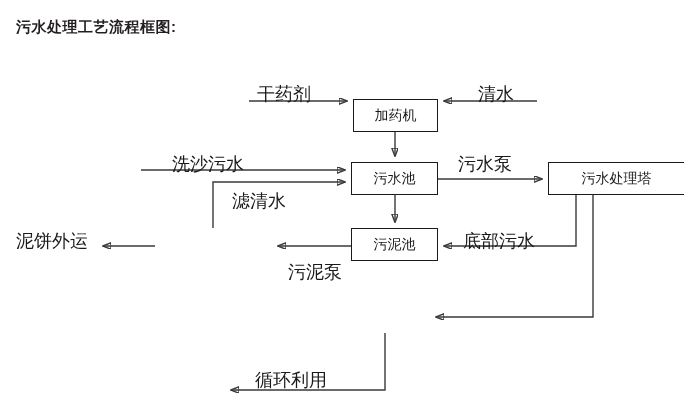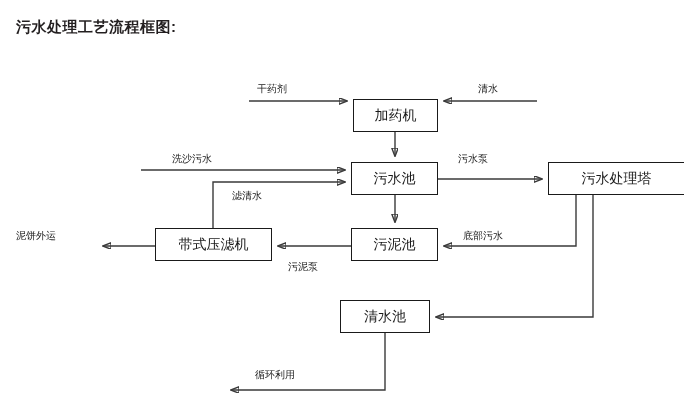--- a/index.html
+++ b/index.html
@@ -35,21 +35,21 @@
     display: flex;
     align-items: center;
     justify-content: center;
     font-size: 14px;
     color: #1a1a1a;
     white-space: nowrap;
     z-index: 3;
   }
   .edge-label {
     position: absolute;
-    font-size: 10px;
+    font-size: 18px;
     color: #1a1a1a;
     white-space: nowrap;
     z-index: 4;
     background: transparent;
   }
   svg#wires {
     position: absolute;
     left: 0;
     top: 0;
     width: 700px;
@@ -106,31 +106,25 @@
   </div>
 
   <div class="node" style="left:548px; top:162px; width:137px; height:33px;">
     <span>污水处理塔</span>
   </div>
 
   <div class="node" style="left:351px; top:162px; width:87px; height:33px;">
     <span>污水池</span>
   </div>
 
-  <div class="node" style="left:155px; top:228px; width:117px; height:33px;">
-    <span>带式压滤机</span>
-  </div>
 
   <div class="node" style="left:351px; top:228px; width:87px; height:33px;">
     <span>污泥池</span>
   </div>
 
-  <div class="node" style="left:340px; top:300px; width:90px; height:33px;">
-    <span>清水池</span>
-  </div>
 
   <div class="edge-label" style="left:257px; top:82px;">干药剂</div>
 
   <div class="edge-label" style="left:478px; top:82px;">清水</div>
 
   <div class="edge-label" style="left:172px; top:152px;">洗沙污水</div>
 
   <div class="edge-label" style="left:232px; top:189px;">滤清水</div>
 
   <div class="edge-label" style="left:458px; top:152px;">污水泵</div>

